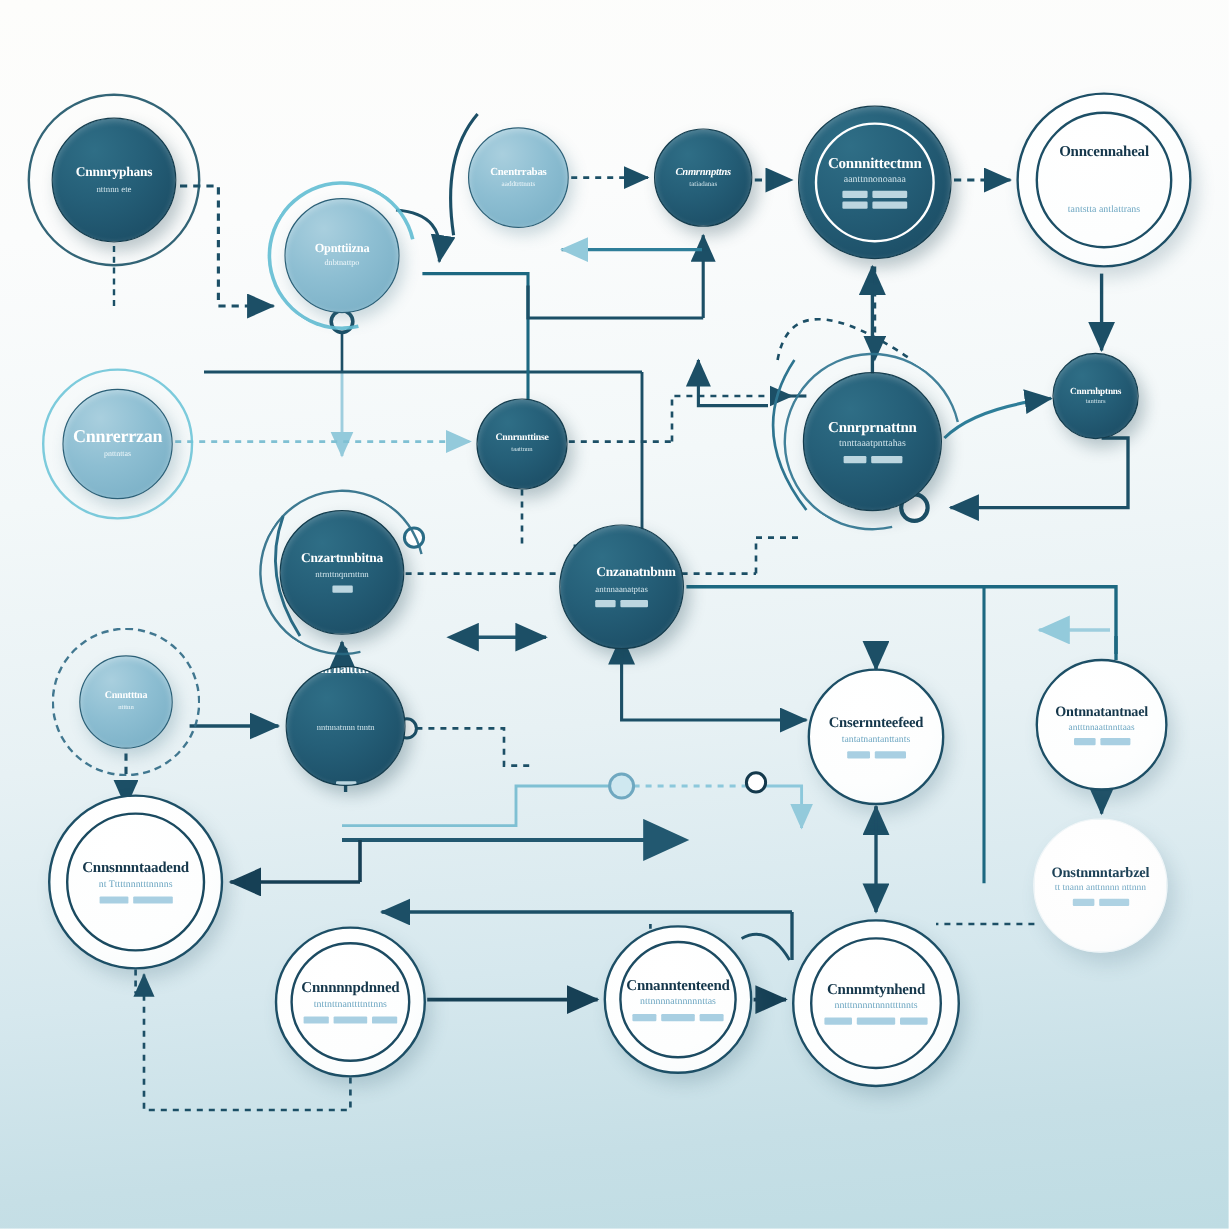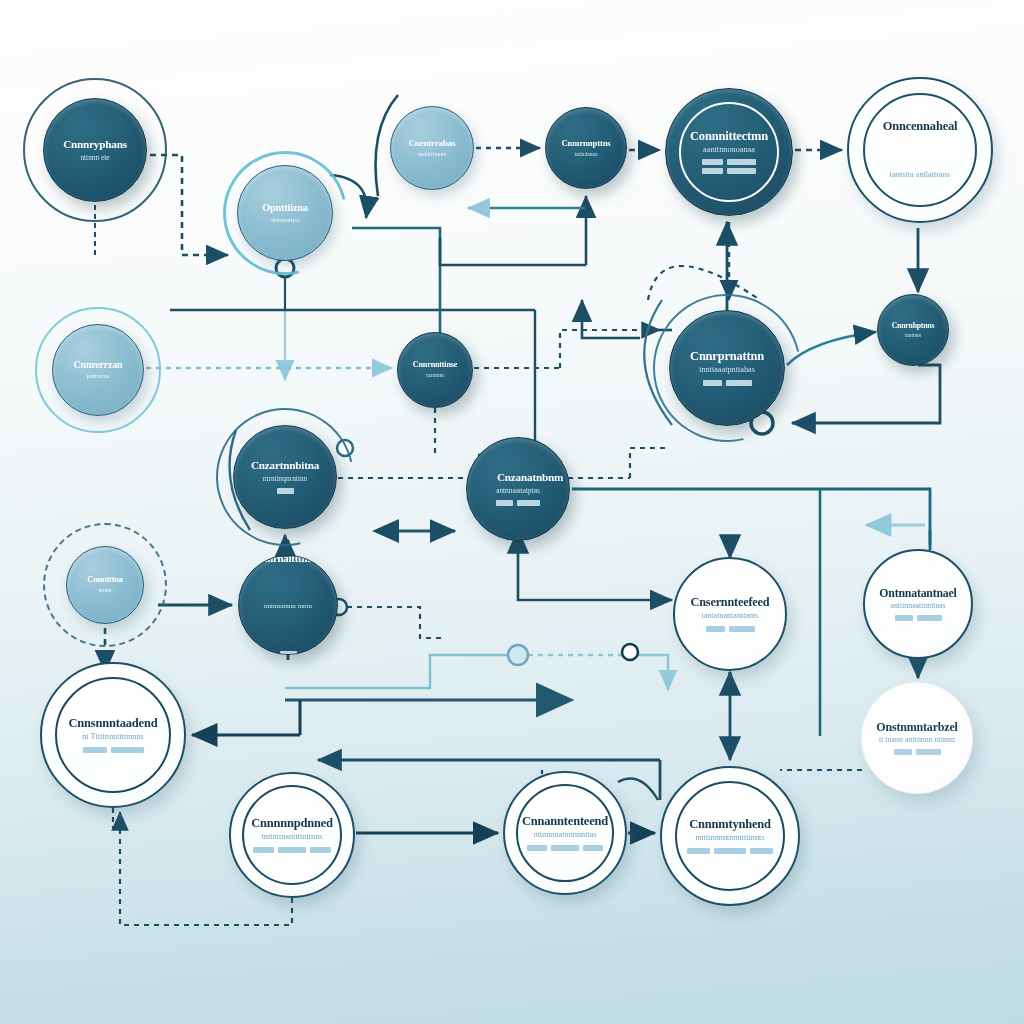--- a/index.html
+++ b/index.html
@@ -276,21 +276,21 @@
       <div class="deco" style="left: 223px; top: 151px; height: 124px; width: 124px; border-width: 3px; border-style: solid; border-color: rgb(99, 190, 212) transparent rgb(99, 190, 212) rgb(99, 190, 212); border-image: initial; transform: rotate(32deg); opacity: 0.9;"></div>
       <div class="node n-light" style="left: 237px; top: 165px; height: 96px; width: 96px;">
         <div class="title" style="font-size: 10.32px;">Opnttiizna</div>
         <div class="sub" style="font-size: 6.8112px;">dnbtnattpo</div>
       </div>
       <div class="node n-light" style="left: 390px; top: 106px; height: 84px; width: 84px;">
         <div class="title" style="font-size: 9.03px;">Cnentrrabas</div>
         <div class="sub" style="font-size: 5.9598px;">aaddtrttnnts</div>
       </div>
       <div class="node n-dark" style="left: 545px; top: 107px; height: 82px; width: 82px;">
-        <div class="title" style="font-size: 8.815px;">Cnmrnnpttns</div>
+        <div class="title" style="font-size: 8.815px; font-style: italic;">Cnmrnnpttns</div>
         <div class="sub" style="font-size: 5.8179px;">tatiadanas</div>
       </div>
       <div class="node n-dark" style="left: 665px; top: 88px; height: 128px; width: 128px;">
         <div class="title" style="font-size: 12.5px;">Connnittectmn</div>
         <div class="sub" style="font-size: 8.25px;">aanttnnonoanaa</div>
         <div class="bars">
           <div style="display: flex; gap: 4px;">
             <div class="bar" style="width: 21px;"></div>
             <div class="bar" style="width: 29px;"></div>
           </div>
@@ -301,21 +301,21 @@
         </div>
       </div>
       <div class="inner-ring" style="left: 679px; top: 102px; height: 100px; width: 100px; border: 2.5px solid rgb(255, 255, 255); box-sizing: border-box;"></div>
       <div class="node n-white" style="left: 847px; top: 77px; height: 146px; width: 146px;">
         <div class="title" style="font-size: 12.5px;">Onncennaheal</div>
         <div class="sub" style="font-size: 8.25px; margin-top: 38px;">tantstta antlattrans</div>
       </div>
       <div class="inner-ring" style="left: 863px; top: 93px; height: 114px; width: 114px; border: 2px solid rgb(29, 79, 102); box-sizing: border-box;"></div>
       <div class="deco" style="left: 35px; top: 307px; height: 126px; width: 126px; border: 2.5px solid rgb(111, 197, 216); opacity: 0.9;"></div>
       <div class="node n-light" style="left: 52px; top: 324px; height: 92px; width: 92px;">
-        <div class="title" style="font-size: 10px;">Cnnrerrzan</div>
+        <div class="title" style="font-size: 15px;">Cnnrerrzan</div>
         <div class="sub" style="font-size: 6.5274px;">pnttnttas</div>
       </div>
       <div class="node n-dark" style="left: 397px; top: 332px; height: 76px; width: 76px;">
         <div class="title" style="font-size: 8.17px;">Cnnrnnttinse</div>
         <div class="sub" style="font-size: 5.5px;">taattnnn</div>
       </div>
       <div class="deco" style="left: 653px; top: 294px; height: 148px; width: 148px; border-width: 2.5px; border-style: solid; border-color: rgb(47, 117, 144) transparent rgb(47, 117, 144) rgb(47, 117, 144); border-image: initial; transform: rotate(32deg); opacity: 0.9;"></div>
       <div class="node n-dark" style="left: 669px; top: 310px; height: 116px; width: 116px;">
         <div class="title" style="font-size: 12.47px;">Cnnrprnattnn</div>
         <div class="sub" style="font-size: 8.2302px;">tnnttaaatpnttahas</div>

